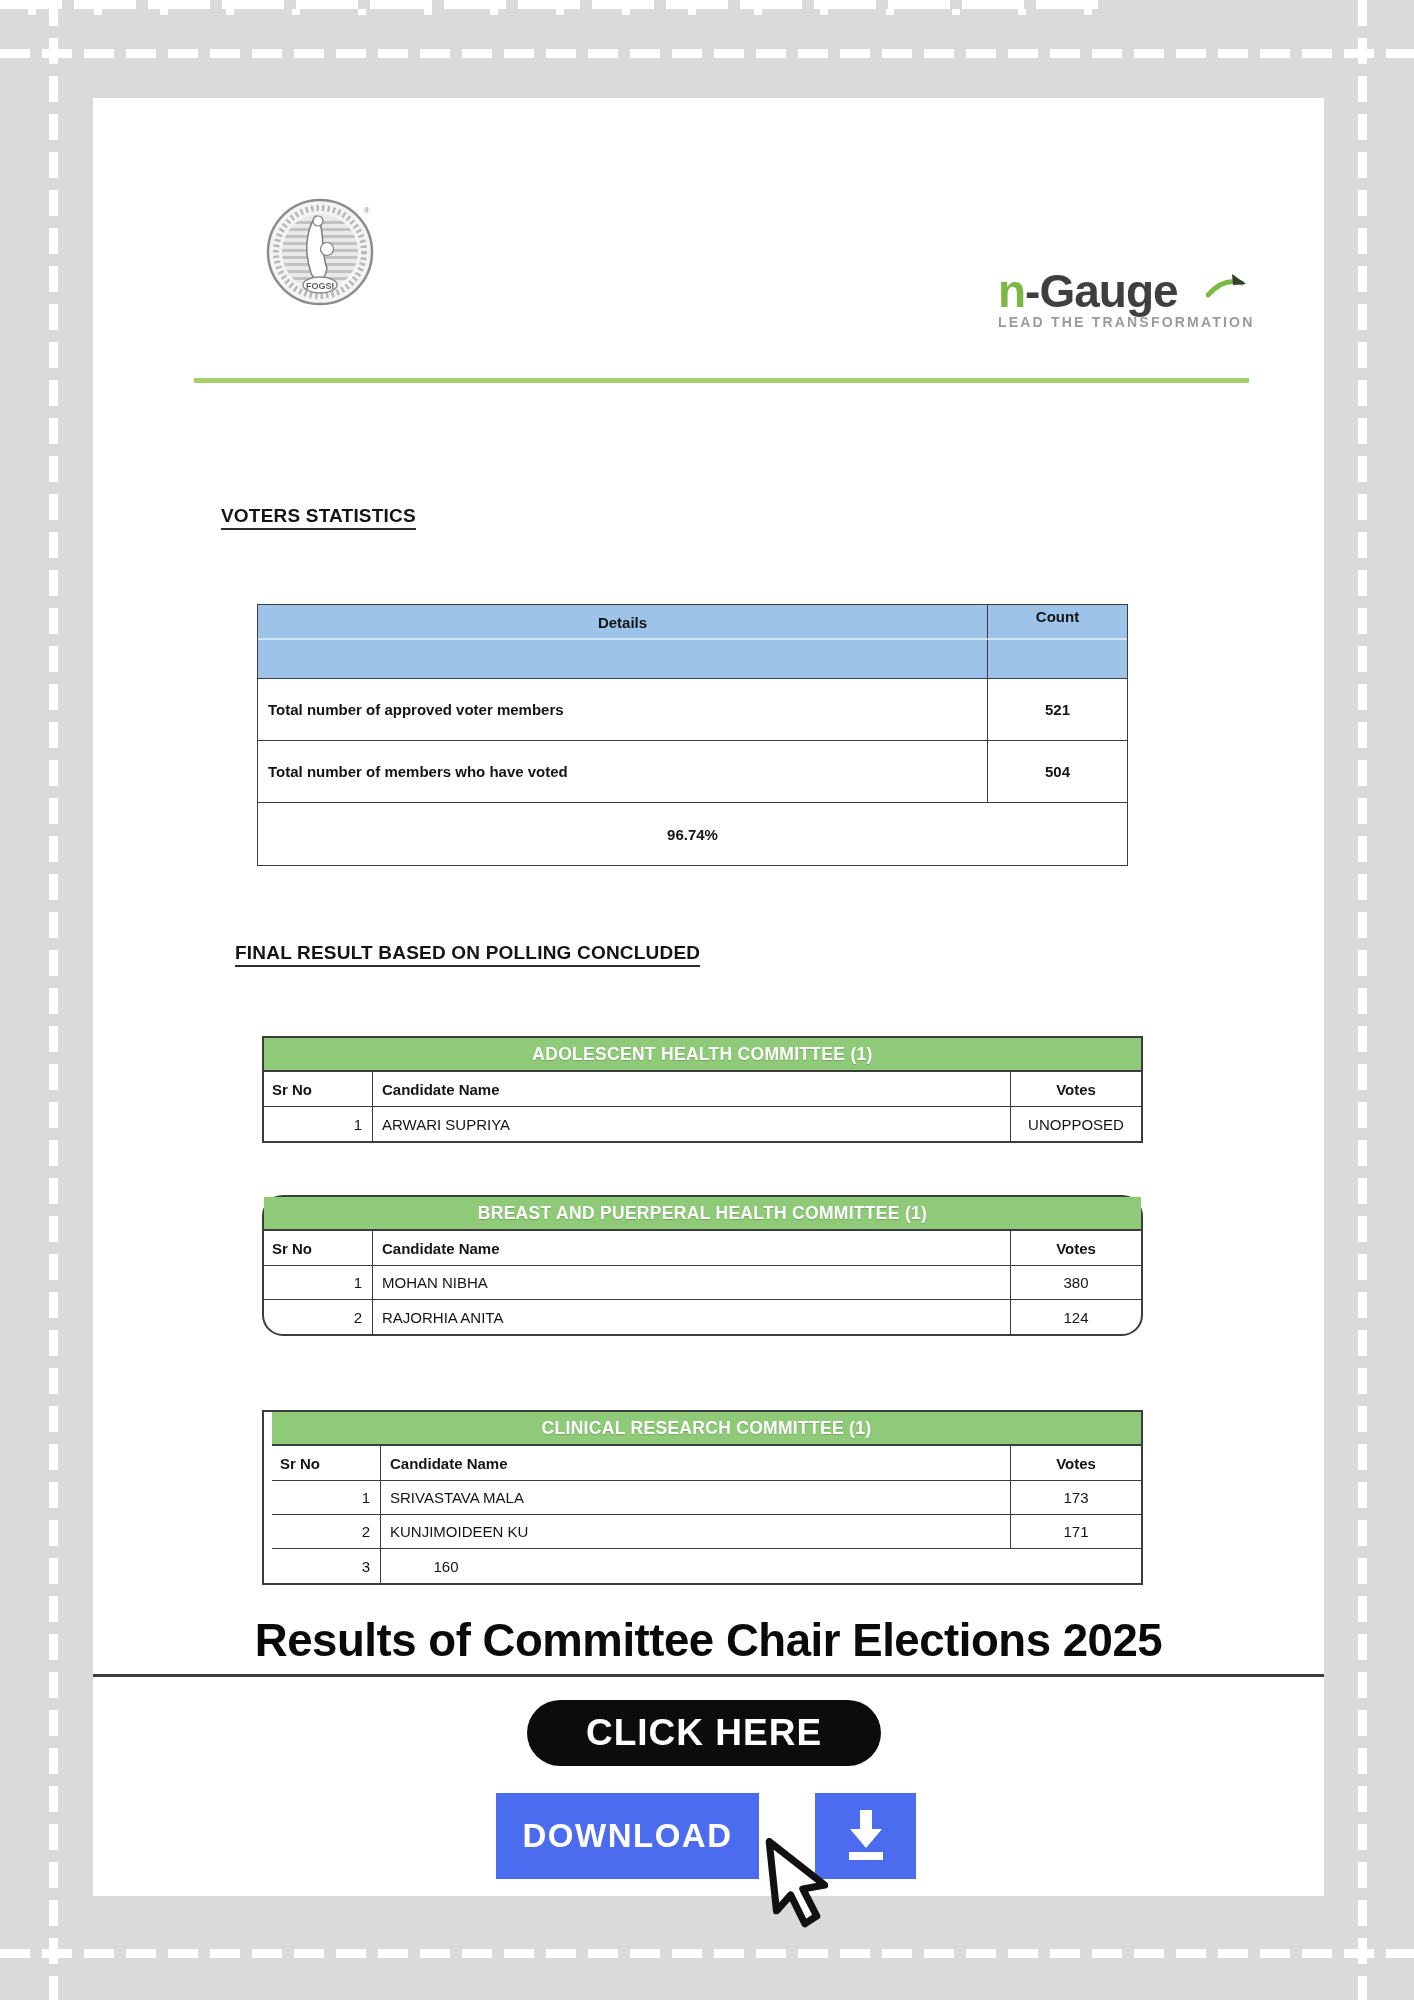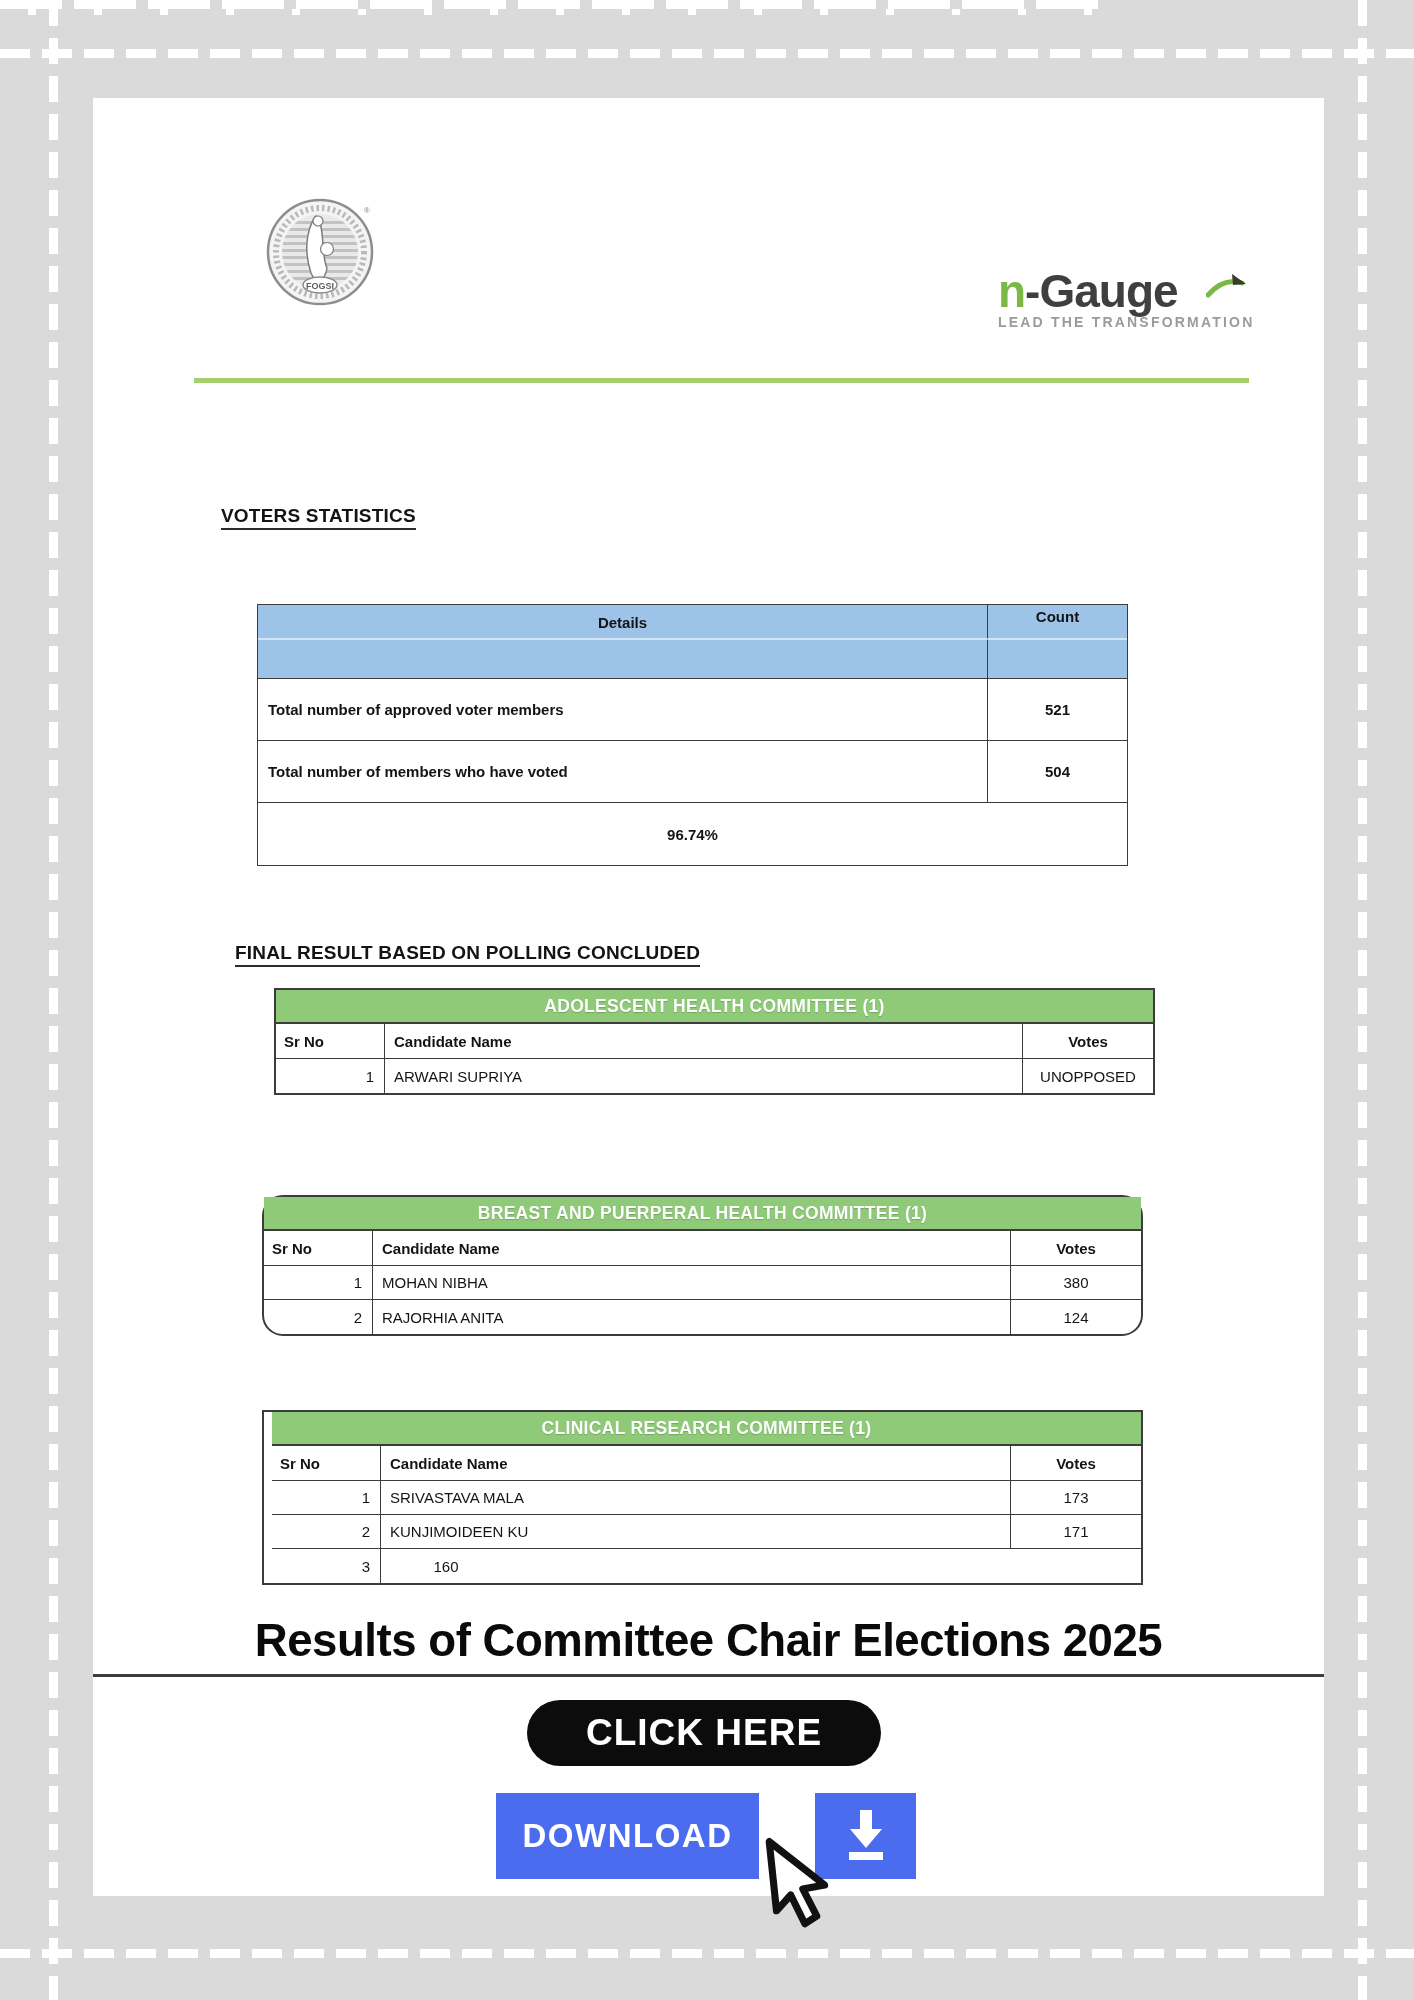--- a/index.html
+++ b/index.html
@@ -77,21 +77,21 @@
     display:flex; align-items:center; justify-content:center; border-bottom:2px solid #3c3c3c;
     letter-spacing:0.3px; text-shadow:0 1px 1px rgba(0,0,0,0.18);
   }
   .ctable-head { display:flex; height:35px; border-bottom:1.5px solid #3c3c3c; font-weight:bold; }
   .ctable-row  { display:flex; height:34px; border-bottom:1.5px solid #3c3c3c; }
   .ctable-row:last-child { border-bottom:none; }
   .col-sr   { width:109px; border-right:1.5px solid #3c3c3c; display:flex; align-items:center; padding-left:8px; }
   .col-name { flex:1; border-right:1.5px solid #3c3c3c; display:flex; align-items:center; padding-left:9px; }
   .col-votes{ width:130px; display:flex; align-items:center; justify-content:center; }
   .ctable-row .col-sr { justify-content:flex-end; padding-right:10px; padding-left:0; }
-  .ct-1 { top:890px;margin-left:12px; } .ct-2 { top:1097px;border-radius:21px; } .ct-3 { top:1312px;padding-left:8px; }
+  .ct-1 { top:938px; } .ct-2 { top:1097px;border-radius:21px; } .ct-3 { top:1312px;padding-left:8px; }
   
   .banner-title {
     position:absolute; left:0; right:0; top:1514px; text-align:center;
     font-size:47px; font-weight:800; color:#0a0a0a; letter-spacing:-0.5px;
     transform:scaleX(0.97);
   }
   .page-divider { position:absolute; left:0; top:1576px; width:100%; height:2.5px; background:#3d3d3d; }
   
   .click-here {
     position:absolute; left:434px; top:1602px; width:354px; height:66px;

